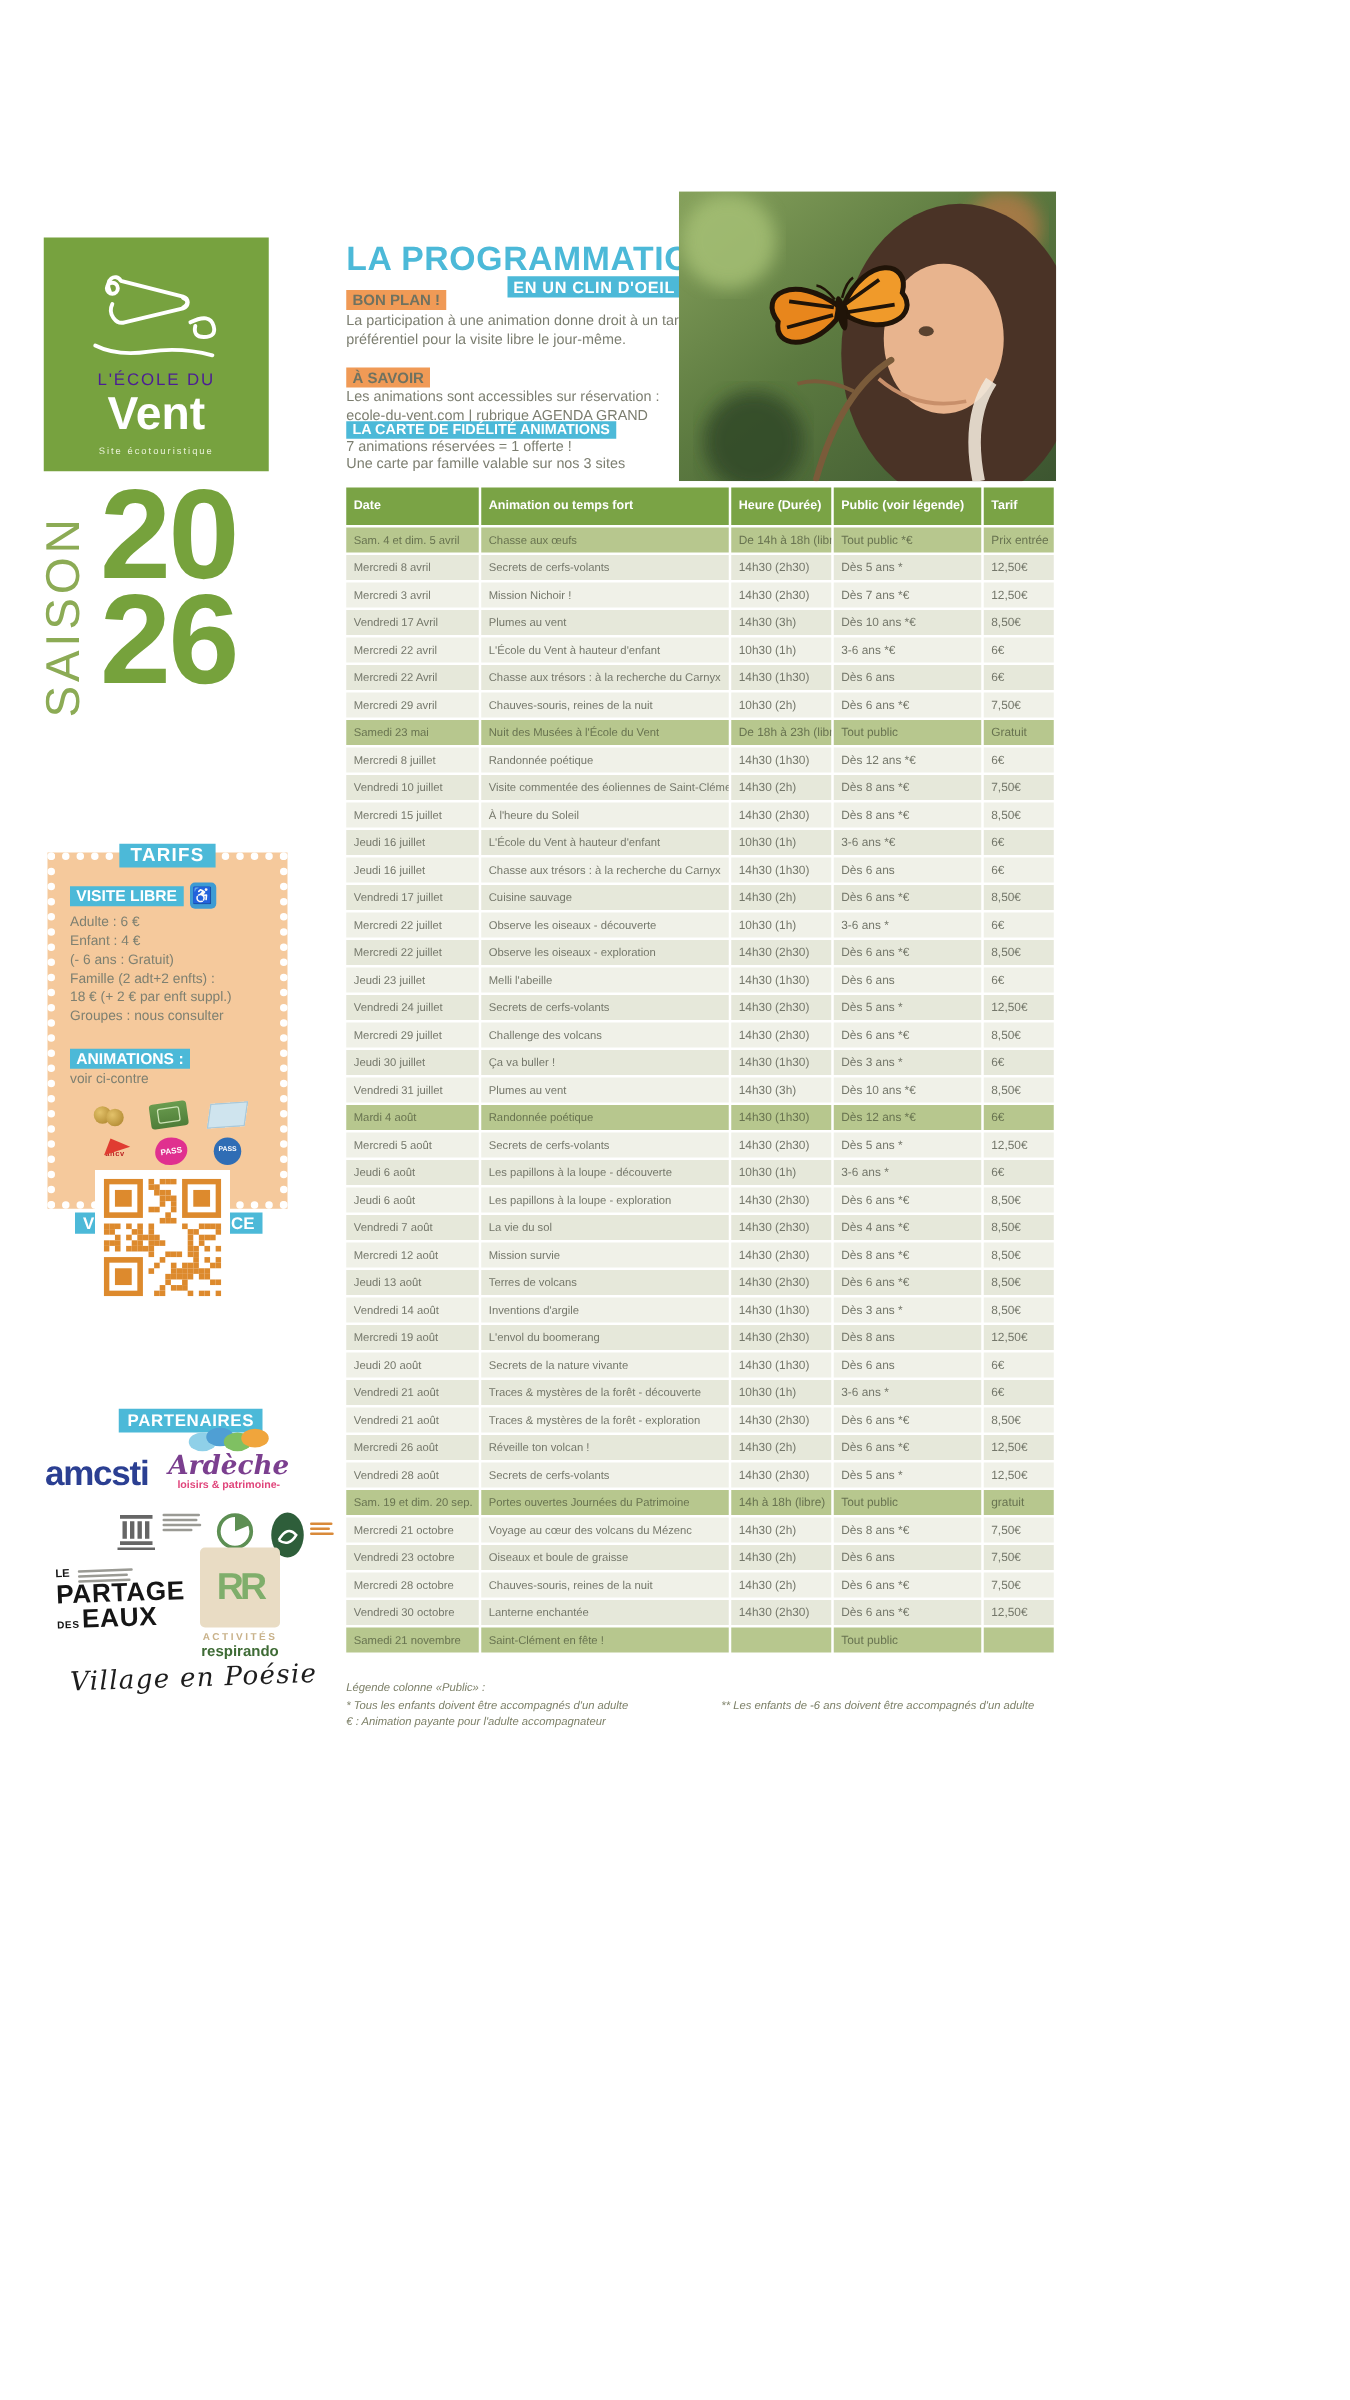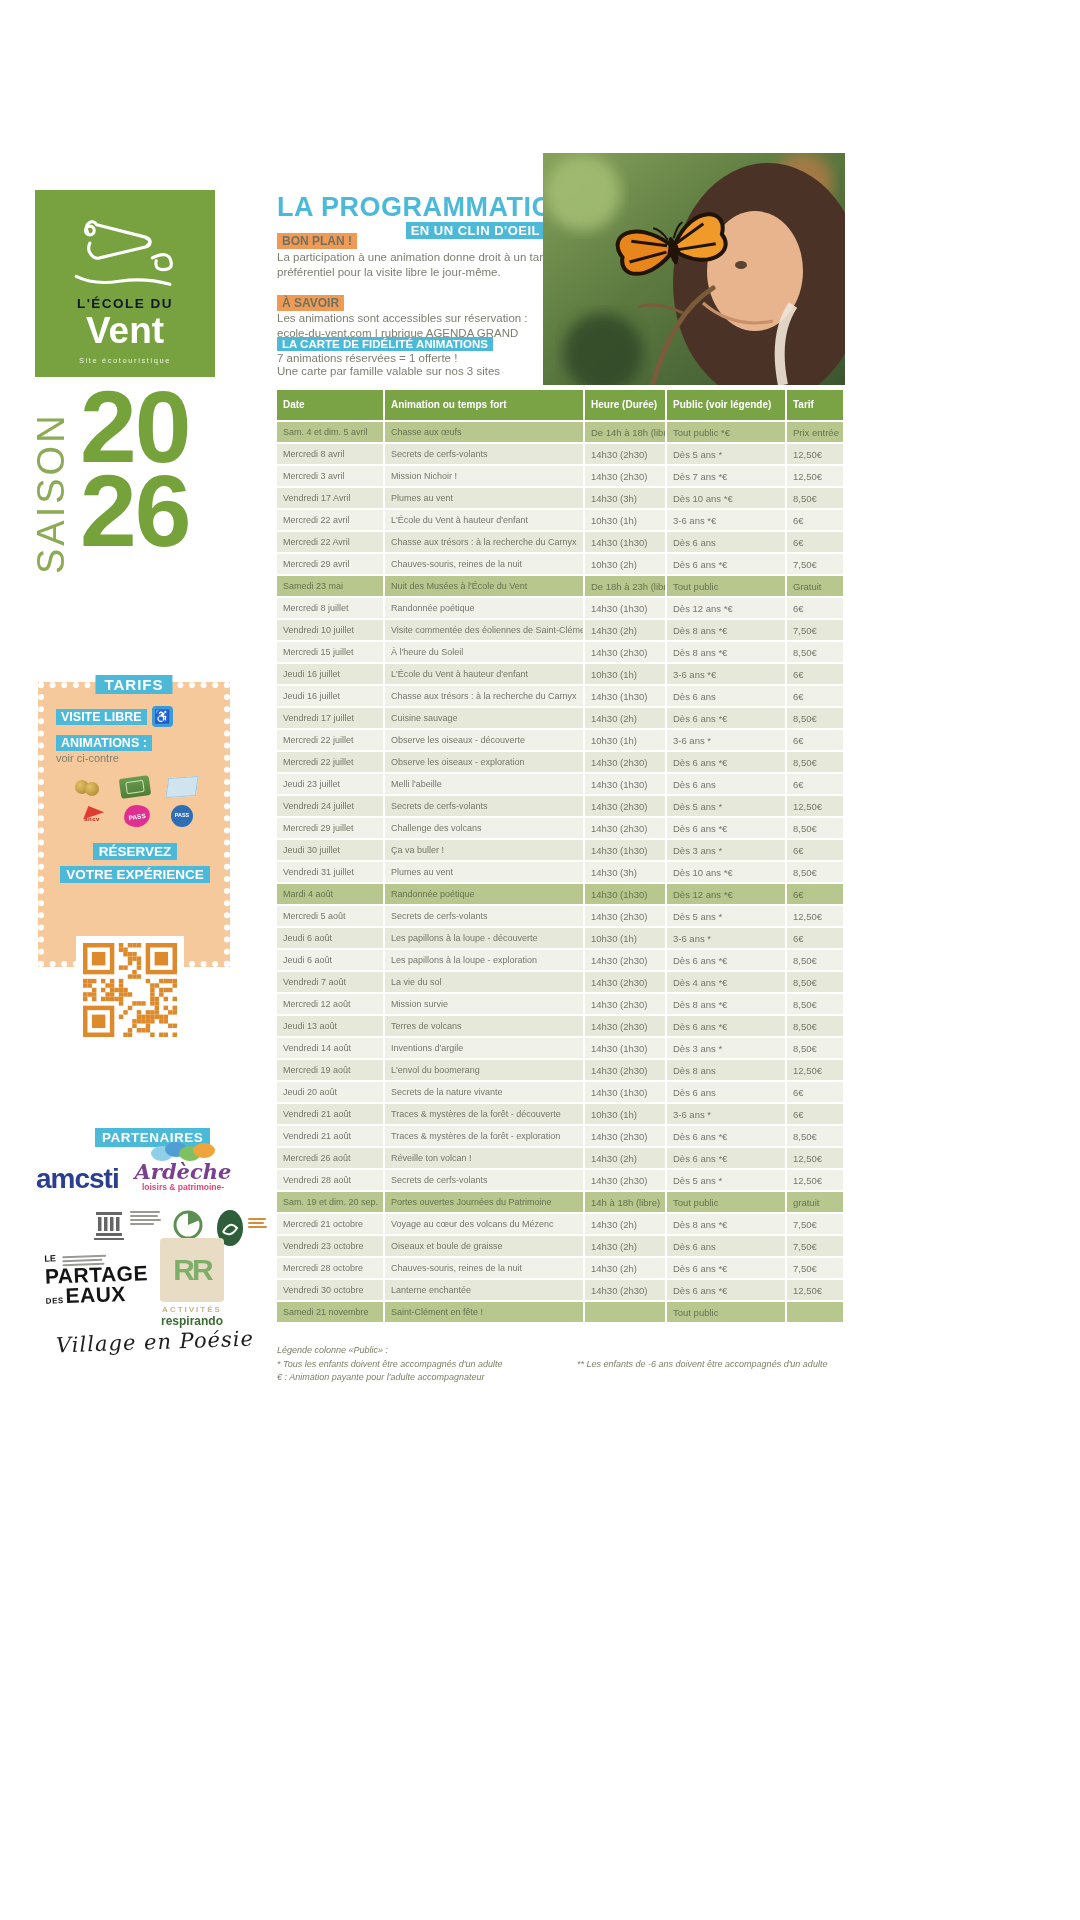--- a/index.html
+++ b/index.html
@@ -9,21 +9,21 @@
   }
   *{margin:0;padding:0;box-sizing:border-box;}
   html,body{background:#fff;}
   body{font-family:"Liberation Sans",sans-serif;color:var(--text);}
   .page{position:relative;width:1080px;height:1920px;background:#fff;overflow:hidden;margin:0 auto;}
   .abs{position:absolute;}
 
   
   .logo-box{left:35px;top:190px;width:180px;height:187px;background:var(--green);
     display:flex;flex-direction:column;align-items:center;padding-top:22px;}
-  .logo-l1{color:#0f172a;font-weight:bold;font-size:13.5px;letter-spacing:1.5px;margin-top:2px;}
+  .logo-l1{color:#4c1d95;font-weight:normal;font-size:13.5px;letter-spacing:1.5px;margin-top:2px;}
   .logo-l2{color:#fff;font-weight:bold;font-size:37px;line-height:1;margin-top:1px;}
   .logo-l3{color:#eaf2d8;font-size:7.5px;letter-spacing:1.6px;margin-top:7px;}
 
   
   .season-label{left:30px;top:398px;height:190px;width:44px;
     writing-mode:vertical-rl;transform:rotate(180deg);
     font-size:38px;font-weight:500;color:#8cab55;letter-spacing:3px;text-align:center;}
   .season-year{left:80px;top:386px;font-size:102px;font-weight:800;color:#76a23c;
     line-height:0.82;letter-spacing:-2px;}
 
@@ -146,21 +146,29 @@
   <div class="abs season-year">
     <div>20</div>
     <div>26</div>
   </div>
 
   <div class="abs tarifs-box">
     <div class="tarifs-title">TARIFS</div>
     <div style="margin-top:4px;">
       <span class="cyan-tag">VISITE LIBRE</span><span class="wheel">♿</span>
     </div>
-    <div style="margin-top:6px;"><span class="cyan-tag">ANIMATIONS :</span></div>
+    <div style="margin-top:4px;">
+      <div class="tarif-line">Adulte : 6 €</div>
+      <div class="tarif-line">Enfant : 4 €</div>
+      <div class="tarif-line">(- 6 ans : Gratuit)</div>
+      <div class="tarif-line">Famille (2 adt+2 enfts) :</div>
+      <div class="tarif-line">18 € (+ 2 € par enft suppl.)</div>
+      <div class="tarif-line">Groupes : nous consulter</div>
+    </div>
+    <div style="margin-top:17px;"><span class="cyan-tag">ANIMATIONS :</span></div>
     <div class="tarif-line">voir ci-contre</div>
     <div class="pay-icons">
       <span class="pi pi-coins">
           <i></i>
           <i></i>
         </span>
       <span class="pi pi-cash"></span>
       <span class="pi pi-cheque"></span>
       <span class="pi pi-ancv">
           <b></b>

